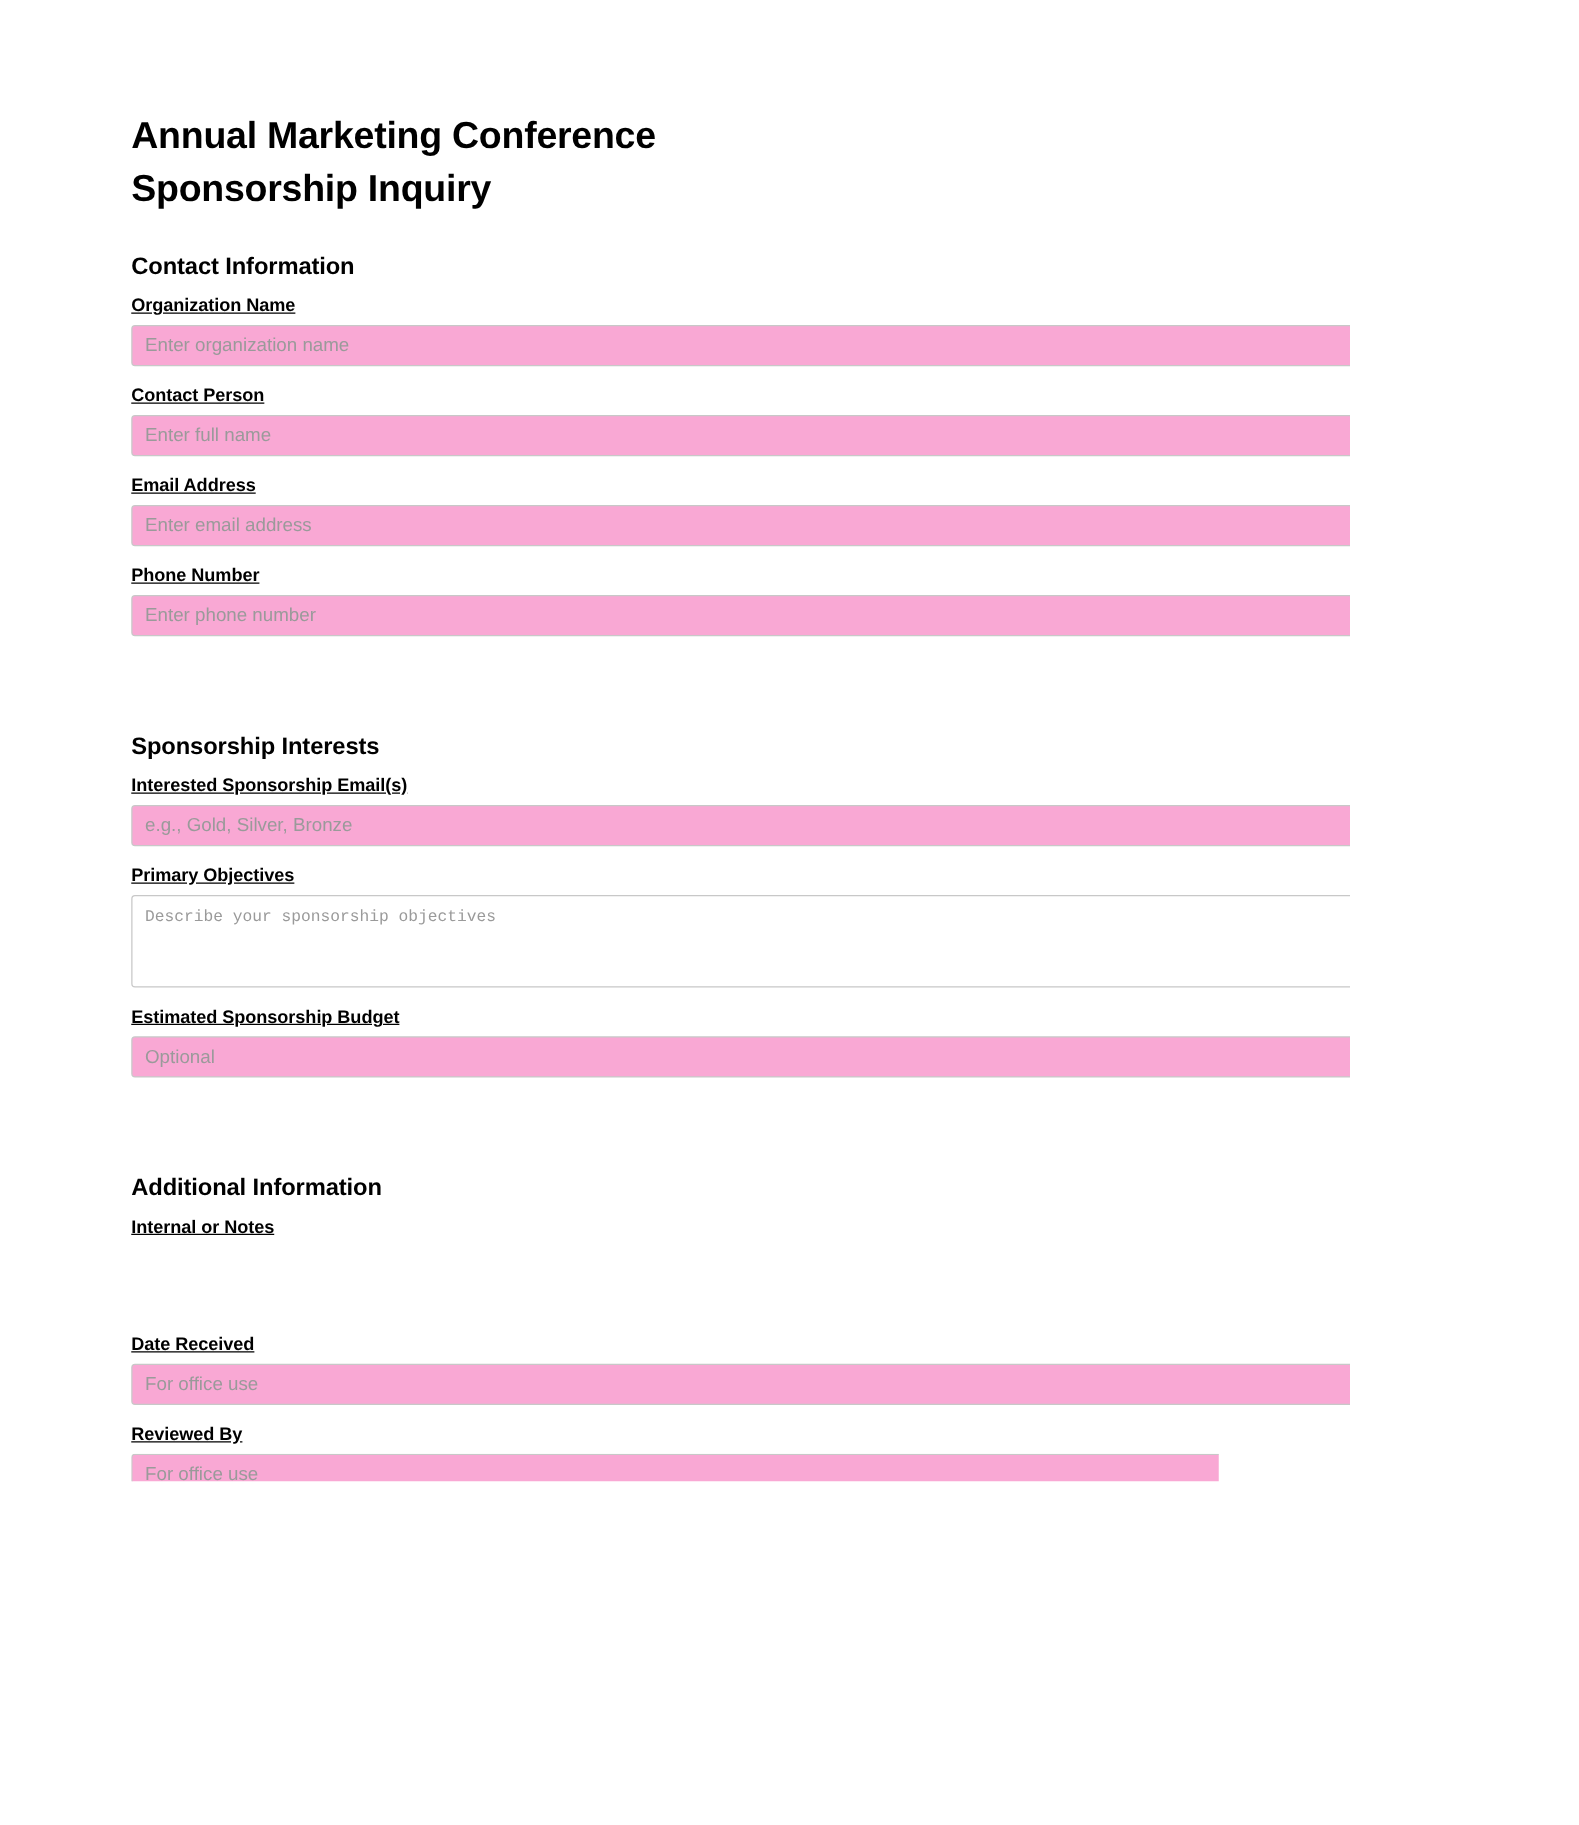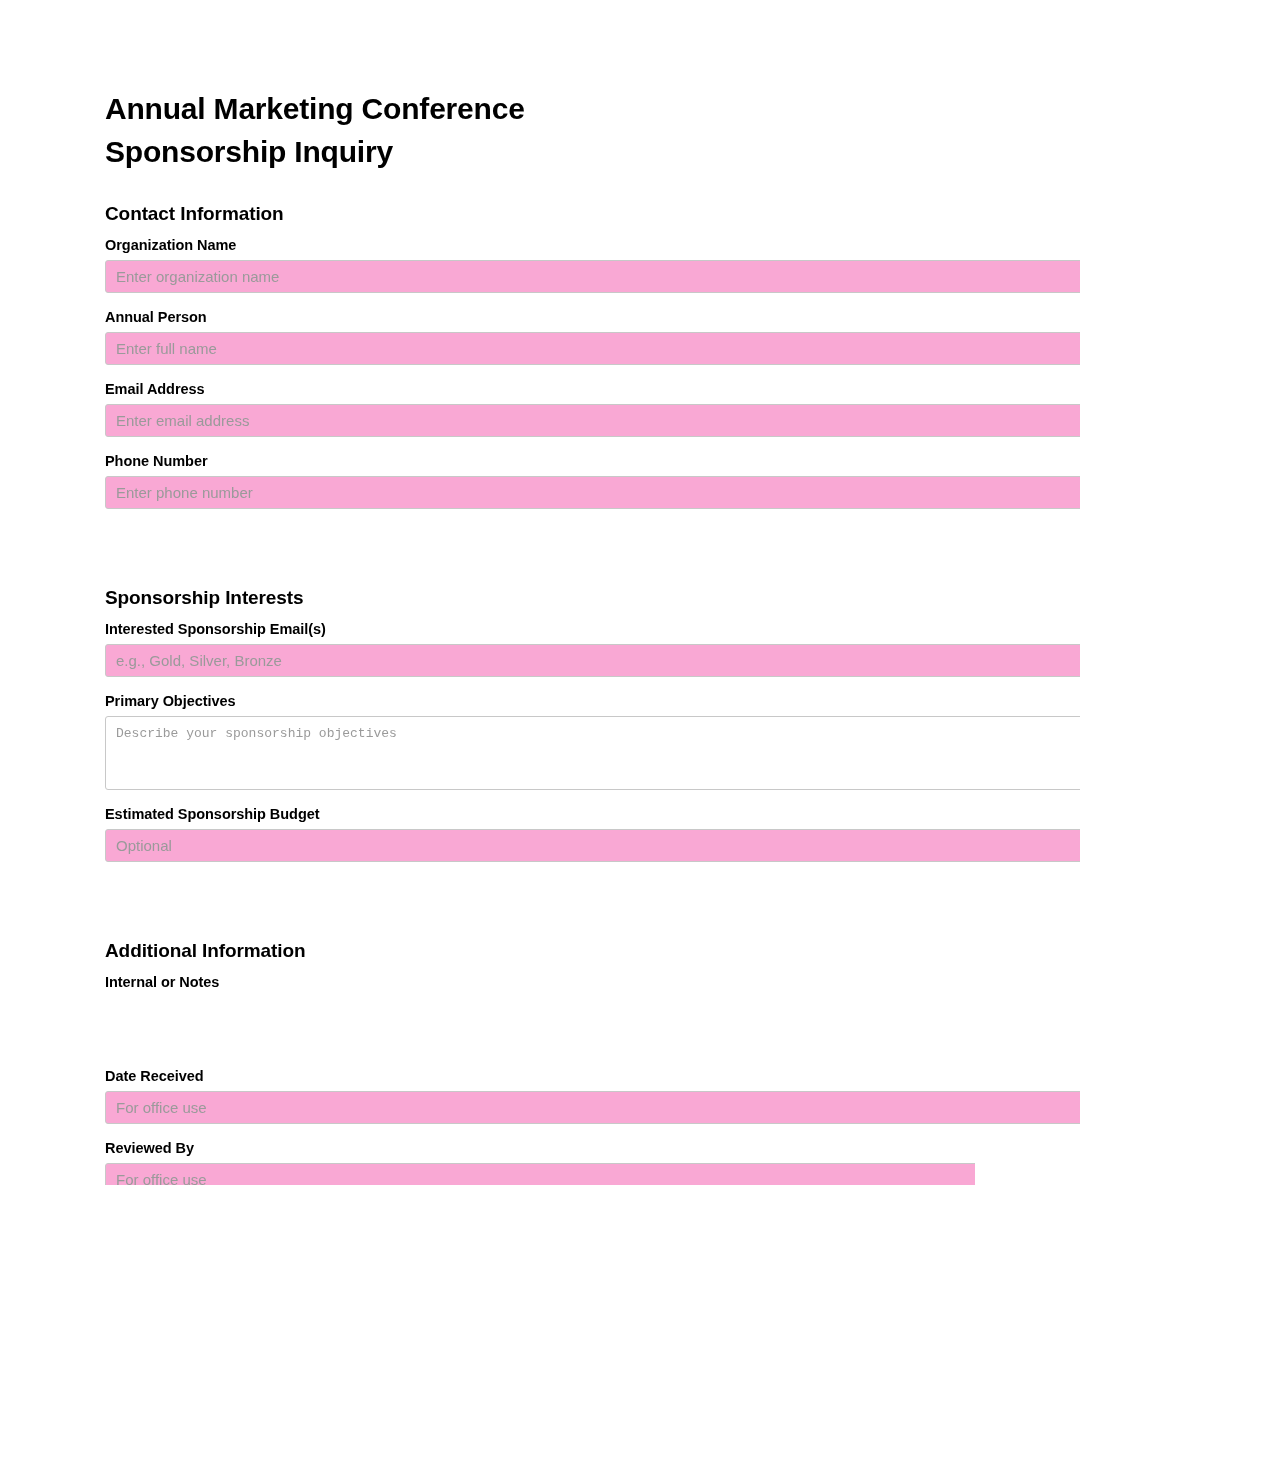--- a/index.html
+++ b/index.html
@@ -44,20 +44,21 @@
   }
   .field {
     margin-bottom: 16px;
   }
   .field-label {
     display: block;
     font-size: 14.5px;
     font-weight: bold;
     margin-bottom: 7px;
     letter-spacing: -0.05px;
+    text-decoration: underline;
   }
   .text-input {
     display: block;
     box-sizing: border-box;
     width: 1053px;
     height: 33px;
     padding: 6px 10px;
     font-size: 15px;
     font-family: "Liberation Sans", sans-serif;
     color: #111111;
@@ -110,21 +111,21 @@
 
   <div class="section section-first">
     <h2 class="section-title">Contact Information</h2>
 
     <div class="field">
       <label class="field-label">Organization Name</label>
       <input class="text-input" type="text" placeholder="Enter organization name" style="">
     </div>
 
     <div class="field">
-      <label class="field-label">Annual Person</label>
+      <label class="field-label">Contact Person</label>
       <input class="text-input" type="text" placeholder="Enter full name" style="">
     </div>
 
     <div class="field">
       <label class="field-label">Email Address</label>
       <input class="text-input" type="text" placeholder="Enter email address" style="">
     </div>
 
     <div class="field">
       <label class="field-label">Phone Number</label>

